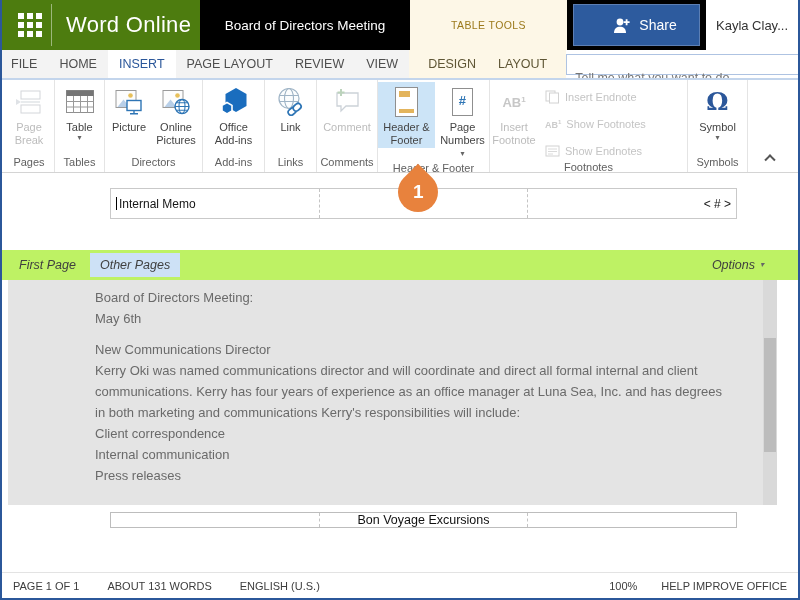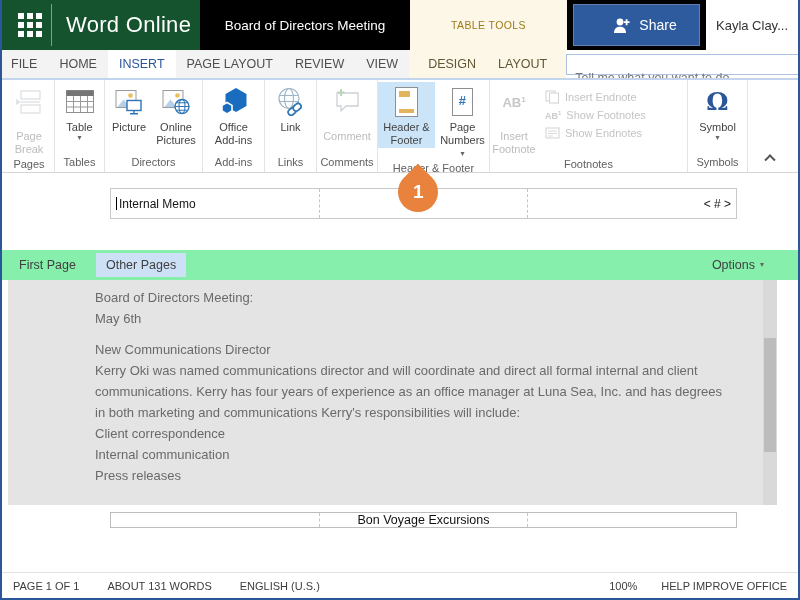--- a/index.html
+++ b/index.html
@@ -7,21 +7,21 @@
   body { font-family:"Liberation Sans", sans-serif; background:#fff; overflow:hidden; }
   .window { position:relative; width:800px; height:600px; background:#fff; overflow:hidden; }
 
   
   .frame-left,.frame-right,.frame-bottom { position:absolute; background:#2b579a; z-index:40; }
   .frame-left { left:0; top:0; bottom:0; width:2px; }
   .frame-right { right:0; top:0; bottom:0; width:2px; }
   .frame-bottom { left:0; right:0; bottom:0; height:2px; }
 
   
-  .topbar { position:absolute; left:0; top:0; width:708px; height:50px; background:#14532d; }
+  .topbar { position:absolute; left:0; top:0; width:708px; height:50px; background:#4d7c0f; }
   .applauncher { position:absolute; left:10px; top:4px; width:40px; height:42px; display:flex; align-items:center; justify-content:center; cursor:pointer; }
   .grid9 { display:grid; grid-template-columns:repeat(3,6px); grid-template-rows:repeat(3,6px); gap:3px; }
   .grid9 span { background:#fff; }
   .topbar-divider { position:absolute; left:51px; top:4px; width:1px; height:42px; background:rgba(255,255,255,.45); }
   .app-name { position:absolute; left:66px; top:0; height:50px; display:flex; align-items:center; color:#fff; font-size:22px; letter-spacing:.3px; }
   .doc-title-box { position:absolute; left:200px; top:0; width:210px; height:50px; background:#000; color:#fff; font-size:13.5px; display:flex; align-items:center; justify-content:center; }
   .ctx-box { position:absolute; left:410px; top:0; width:157px; height:50px; background:#fdf7e7; color:#9c7a1c; font-size:10.5px; letter-spacing:.4px; display:flex; align-items:center; justify-content:center; }
   .share-box { position:absolute; left:567px; top:0; width:139px; height:50px; background:#000; display:flex; align-items:center; justify-content:center; }
   .share-btn { width:127px; height:42px; background:#2d5b9e; border:1px solid #5c7fb4; color:#fff; font-size:14px; display:flex; align-items:center; justify-content:center; gap:8px; cursor:pointer; font-family:inherit;padding-left:16px; }
   .user-box { position:absolute; left:706px; top:0; width:92px; height:50px; background:#fff; color:#333; font-size:13px; display:flex; align-items:center; justify-content:center; cursor:pointer; }
@@ -39,25 +39,25 @@
 
   
   .ribbon { position:absolute; left:0; top:80px; width:800px; height:93px; background:#fff; border-bottom:1px solid #d4d4d4; display:flex; padding-left:4px; }
   .rgroup { display:flex; flex-direction:column; border-right:1px solid #e4e4e4; }
   .rg-pages{width:51px;} .rg-tables{width:50px;} .rg-pictures{width:98px;} .rg-addins{width:62px;}
   .rg-links{width:52px;} .rg-comments{width:61px;} .rg-hf{width:112px;} .rg-foot{width:198px;} .rg-sym{width:60px;}
   .rgroup-buttons { flex:1; display:flex; align-items:flex-start; justify-content:center; gap:1px; padding-top:2px; }
   .rgroup-label { text-align:center; font-size:11px; color:#606060; padding:1px 0 4px; white-space:nowrap; }
   .rbtn { display:flex; flex-direction:column; align-items:center; padding:3px 2px 2px; font-size:11px; line-height:12.5px; color:#444; text-align:center; cursor:pointer; }
   .rbtn .ric { height:33px; display:flex; align-items:center; justify-content:center; margin-bottom:3px; }
-  .rbtn.disabled { color:#bcbcbc; cursor:default;gap:9px; }
+  .rbtn.disabled { color:#bcbcbc; cursor:default; }
   .rbtn.selected { background:#cce4f7; }
   .w40{width:44px;} .w48{width:48px;} .w52{width:54px;} .w56{width:58px;}
   .drop-arrow { font-size:8px; color:#666; line-height:8px; }
-  .stack { display:flex; flex-direction:column; justify-content:flex-start; padding:6px 0 0 6px; gap:0; }
+  .stack { display:flex; flex-direction:column; justify-content:flex-start; padding:6px 0 0 6px; gap:9px; }
   .smallbtn { display:flex; align-items:center; gap:5px; font-size:11px; color:#c4c4c4; height:18px; white-space:nowrap; cursor:default; }
   .ab-glyph { font-size:13px; color:#c7c7c7; font-weight:bold; }
   .ab-glyph sup { font-size:8px; }
   .ab-small { font-size:9px; color:#ccc; font-weight:bold; }
   .ab-small sup { font-size:6px; }
   .omega { font-family:"DejaVu Serif", serif; font-size:25px; color:#2b579a; font-weight:bold; line-height:26px; }
   .page-icon { position:relative; width:23px; height:30px; background:#fff; border:1px solid #8f8f8f; }
   .page-icon .hbar-top { position:absolute; left:3px; top:3px; width:11px; height:6px; background:#e3b45c; }
   .page-icon .hbar-bot { position:absolute; left:3px; bottom:3px; width:15px; height:4px; background:#e3b45c; }
   .pagenum-icon { width:21px; height:28px; background:#fff; border:1px solid #8f8f8f; display:flex; align-items:center; justify-content:center; color:#2e75b5; font-weight:bold; font-size:13px; }
@@ -71,22 +71,22 @@
   
   .header-strip { position:absolute; left:0; top:173px; width:800px; height:77px; background:#fff; }
   .hf-table { position:absolute; left:110px; top:15px; width:627px; height:31px; display:flex; border:1px solid #c9c9c9; background:#fff; }
   .hf-cell { flex:1; font-size:12px; color:#151515; display:flex; align-items:center; padding:0 5px; overflow:hidden; white-space:nowrap; }
   .hf-cell + .hf-cell { border-left:1px dashed #c4c4c4; }
   .hf-cell.right { justify-content:flex-end; }
   .hf-cell.center { justify-content:center; }
   .text-cursor { display:inline-block; width:1px; height:13px; background:#000; margin-right:2px; }
 
   
-  .hf-tabs { position:absolute; left:0; top:250px; width:800px; height:30px; background:#86efac; display:flex; align-items:center; font-size:12.5px; color:#3f3f3f; }
-  .hft { padding:5px 10px; margin-left:10px; cursor:pointer; }
+  .hf-tabs { position:absolute; left:0; top:250px; width:800px; height:30px; background:#bef264; display:flex; align-items:center; font-size:12.5px; color:#3f3f3f;font-style:italic; }
+  .hft { padding:5px 10px; margin-left:4px; cursor:pointer; }
   .hft:first-child { margin-left:9px; }
   .hft.active { background:#cde1f6; }
   .options-btn { position:absolute; right:36px; top:0; height:30px; display:flex; align-items:center; gap:5px; cursor:pointer; }
   .options-btn .drop-arrow { font-size:8px; }
 
   
   .doc-area { position:absolute; left:8px; top:280px; width:769px; height:225px; background:#e4e4e4; }
   .doc-text { position:absolute; left:87px; top:7px; width:634px; font-size:13px; line-height:21px; color:#6a6a6a; cursor:text; }
   .doc-line:empty { height:10px; }
   .scrollbar { position:absolute; right:0; top:0; width:14px; height:225px; background:#d9d9d9; }

